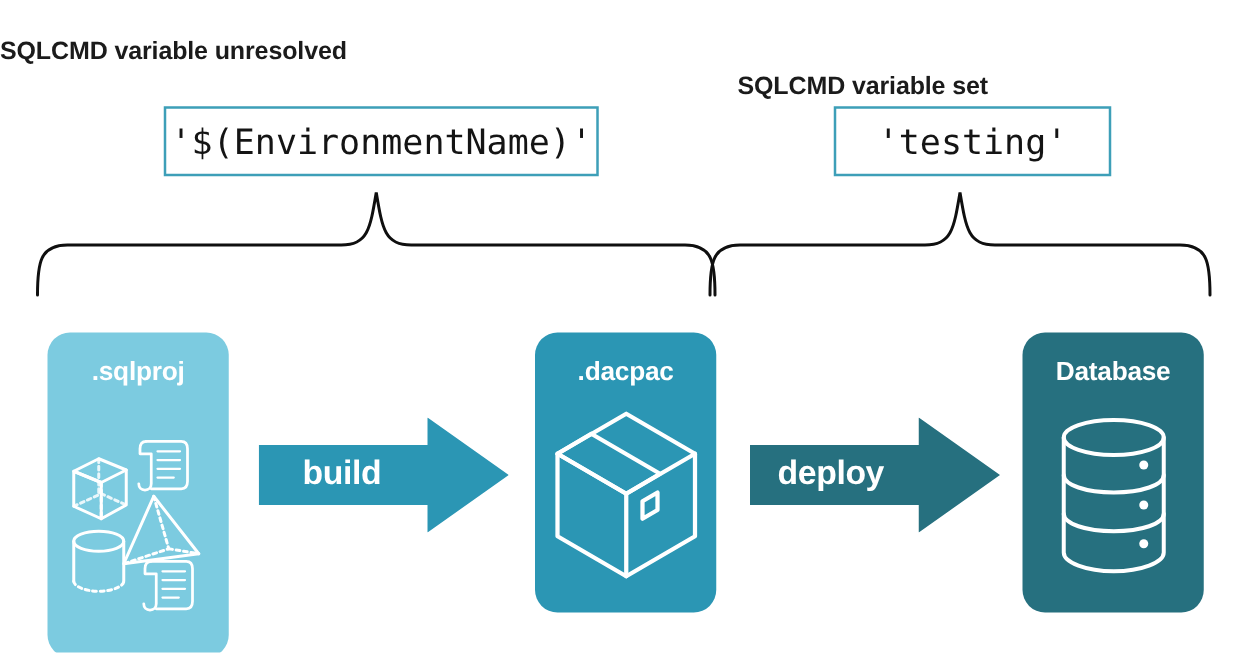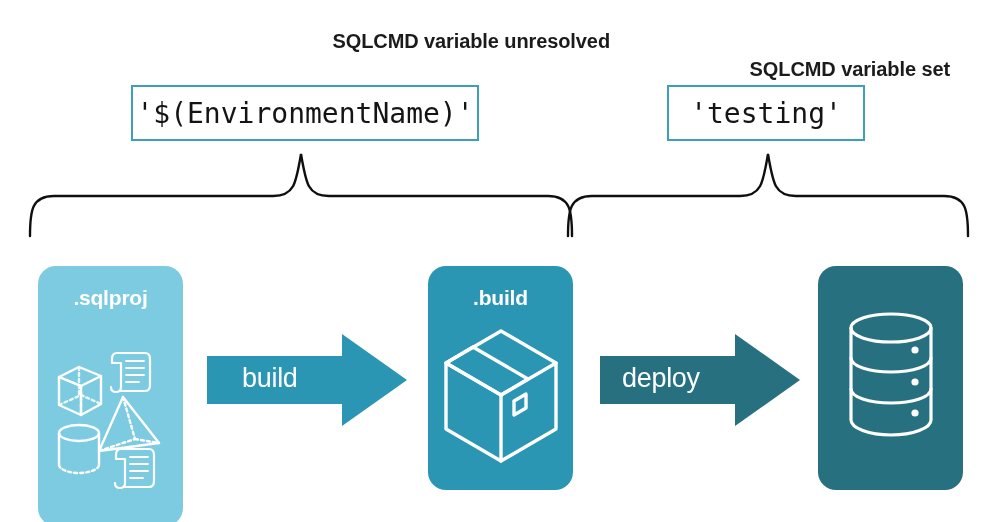--- a/index.html
+++ b/index.html
@@ -21,21 +21,21 @@
     height: 522px;
   }
 
   
   .group-title {
     position: absolute;
     font-family: "Liberation Sans", sans-serif;
     font-weight: bold;
     font-size: 20px;
     color: #1b1b1b;
-    text-align: right;
+    text-align: left;
     white-space: nowrap;
     letter-spacing: -0.1px;
   }
   #title-left  { left: 0;   top: 30px; width: 610px; }
   #title-right { left: 590px; top: 30px; width: 360px; margin-top: 28px; }
 
   
   .code-chip {
     position: absolute;
     border: 2px solid #3d9fb8;
@@ -43,21 +43,21 @@
     box-sizing: border-box;
     display: flex;
     align-items: center;
     justify-content: center;
     font-family: "DejaVu Sans Mono", "Liberation Mono", monospace;
     font-size: 28px;
     color: #141414;
     letter-spacing: 0px;
   }
   #chip-left  { left: 131px; top: 85px; width: 348px; height: 56px; }
-  #chip-right { left: 667px; top: 85px; width: 198px; height: 56px; }
+  #chip-right { left: 667px; top: 85px; width: 222px; height: 56px; }
 
   
   .brace { position: absolute; }
   #brace-left  { left: 28px;  top: 152px; }
   #brace-right { left: 566px; top: 152px; }
 
   
   .node {
     position: absolute;
     border-radius: 18px;
@@ -90,21 +90,21 @@
   
   .arrow {
     position: absolute;
     display: flex;
     align-items: center;
   }
   .arrow-text {
     position: absolute;
     color: #ffffff;
     font-family: "Liberation Sans", sans-serif;
-    font-weight: normal;
+    font-weight: bold;
     font-size: 27px;
     letter-spacing: -0.3px;
     white-space: nowrap;
   }
   #arrow-build  { left: 207px; top: 334px; width: 200px; height: 92px; }
   #arrow-deploy { left: 600px; top: 334px; width: 200px; height: 92px; align-items: flex-end; }
   #arrow-build .arrow-text  { left: 35px; top: 29px; }
   #arrow-deploy .arrow-text { left: 22px; top: 29px; }
 </style>
 </head>
@@ -169,38 +169,39 @@
         <g stroke="#ffffff" stroke-width="2.2" fill="none" stroke-linejoin="round" stroke-linecap="round">
           <path d="M70 106 L98 106 C101 106 103 108 103 112 L103 138 C103 142 101 144 98 144 L74 144"></path>
           <path d="M70 106 C67 106 65 108 65 112 L65 116 L74 116 L74 140 C74 143 72 145 69 145 C66 145 64 143 64 140"></path>
           <path d="M79 114 L97 114 M79 121 L97 121 M79 128 L97 128 M79 135 L92 135" stroke-width="1.8"></path>
         </g>
       </svg>
     </div>
   </div>
 
   <div class="node" id="node-dacpac">
-    <div class="node-label">.build</div>
+    <div class="node-label">.dacpac</div>
     <div class="node-art">
       <svg width="126" height="150" viewBox="0 0 126 150" fill="none" aria-hidden="true">
         <g stroke="#ffffff" stroke-width="3.4" fill="none" stroke-linejoin="round" stroke-linecap="round">
 
           <path d="M63 6 L118 38 L118 104 L63 136 L8 104 L8 38 Z"></path>
           <path d="M8 38 L63 70 L118 38"></path>
           <path d="M63 70 L63 136"></path>
 
           <path d="M35 22 L90 54 L63 70 L8 38 Z"></path>
 
           <path d="M76 76 L88 69 L88 83 L76 90 Z"></path>
         </g>
       </svg>
     </div>
   </div>
 
   <div class="node" id="node-database">
+    <div class="node-label">Database</div>
     <div class="node-art">
       <svg width="112" height="140" viewBox="0 0 112 140" fill="none" aria-hidden="true">
         <g stroke="#ffffff" stroke-width="3.2" fill="none" stroke-linejoin="round" stroke-linecap="round">
           <ellipse cx="56" cy="20" rx="40" ry="14"></ellipse>
           <path d="M16 20 L16 112 C16 120 34 127 56 127 C78 127 96 120 96 112 L96 20"></path>
           <path d="M16 50 C16 58 34 64 56 64 C78 64 96 58 96 50"></path>
           <path d="M16 81 C16 89 34 95 56 95 C78 95 96 89 96 81"></path>
         </g>
         <g fill="#ffffff">
           <circle cx="80" cy="42" r="3.6"></circle>

